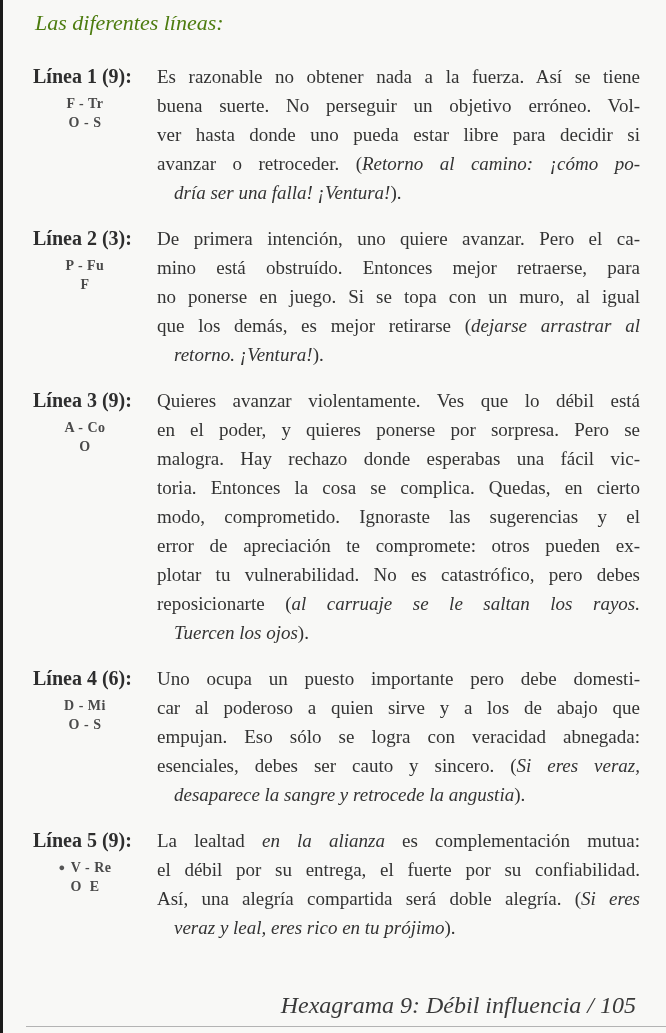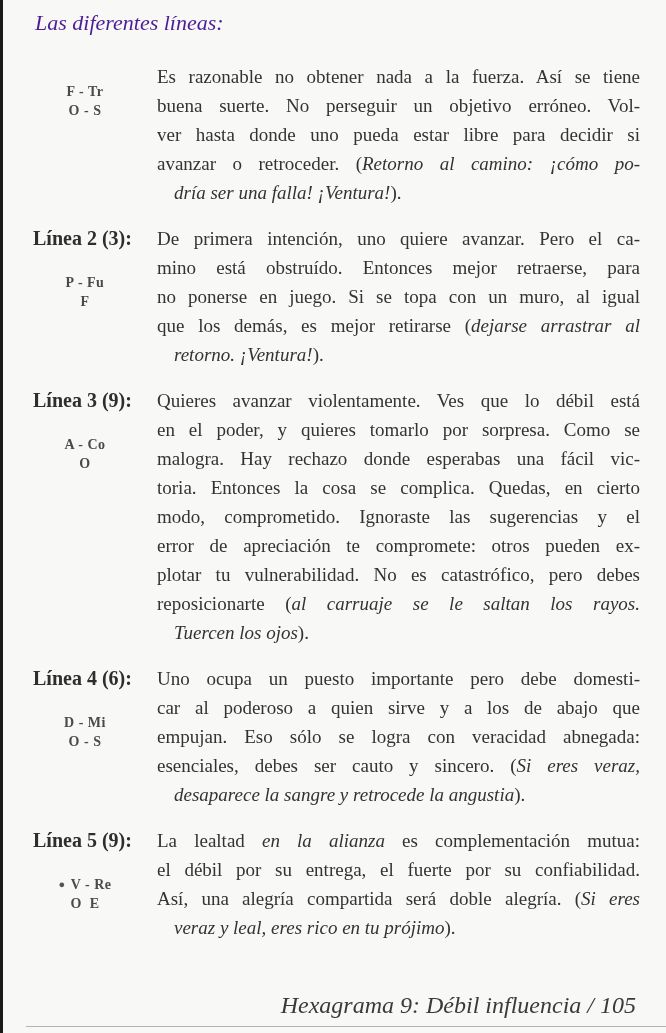--- a/index.html
+++ b/index.html
@@ -29,41 +29,41 @@
     left: 0;
     right: 0;
     padding: 10px 26px 0 33px;
   }
   .heading {
     font-style: italic;
     font-weight: normal;
     font-size: 22px;
     line-height: 26px;
     margin: 0 0 26px 2px;
-    color: #4c1d95;
+    color: #4d7c0f;
   }
   .entry {
     display: flex;
     align-items: flex-start;
     margin-bottom: 17px;
   }
   .entry-left {
     width: 124px;
     flex: none;
   }
   .entry-label {
     font-weight: bold;
     font-size: 20px;
     line-height: 29px;
     white-space: nowrap;
     color: #2e2e2e;
   }
   .entry-codes {
     width: 104px;
-    margin-top: 20px;
+    margin-top: 3px;
     text-align: center;
   }
   .code-row {
     font-weight: bold;
     font-size: 14px;
     line-height: 19px;
     letter-spacing: 0.5px;
     color: #4a4a4a;
     white-space: pre;
     position: relative;
@@ -110,20 +110,21 @@
 </head>
 <body>
 
 <div class="scan-edge"></div>
 
 <div class="page-inner">
   <h1 class="heading">Las diferentes líneas:</h1>
   <div id="entries">
   <div class="entry">
     <div class="entry-left">
+      <div class="entry-label">Línea 1 (9):</div>
       <div class="entry-codes">
             <div class="code-row">F - Tr</div>
             <div class="code-row">O - S</div>
           </div>
     </div>
     <div class="entry-body">
           <div class="bline"><span>Es razonable no obtener nada a la fuerza. Así se tiene</span></div>
           <div class="bline"><span>buena suerte. No perseguir un objetivo erróneo. Vol-</span></div>
           <div class="bline"><span>ver hasta donde uno pueda estar libre para decidir si</span></div>
           <div class="bline"><span>avanzar o retroceder. (</span><span class="it">Retorno al camino: ¡cómo po-</span></div>
@@ -151,21 +152,21 @@
   <div class="entry">
     <div class="entry-left">
       <div class="entry-label">Línea 3 (9):</div>
       <div class="entry-codes">
             <div class="code-row">A - Co</div>
             <div class="code-row">O</div>
           </div>
     </div>
     <div class="entry-body">
           <div class="bline"><span>Quieres avanzar violentamente. Ves que lo débil está</span></div>
-          <div class="bline"><span>en el poder, y quieres tomarlo por sorpresa. Como se</span></div>
+          <div class="bline"><span>en el poder, y quieres ponerse por sorpresa. Pero se</span></div>
           <div class="bline"><span>malogra. Hay rechazo donde esperabas una fácil vic-</span></div>
           <div class="bline"><span>toria. Entonces la cosa se complica. Quedas, en cierto</span></div>
           <div class="bline"><span>modo, comprometido. Ignoraste las sugerencias y el</span></div>
           <div class="bline"><span>error de apreciación te compromete: otros pueden ex-</span></div>
           <div class="bline"><span>plotar tu vulnerabilidad. No es catastrófico, pero debes</span></div>
           <div class="bline"><span>reposicionarte (</span><span class="it">al carruaje se le saltan los rayos.</span></div>
           <div class="bline last"><span class="it">Tuercen los ojos</span><span>).</span></div>
         </div>
   </div>
 

